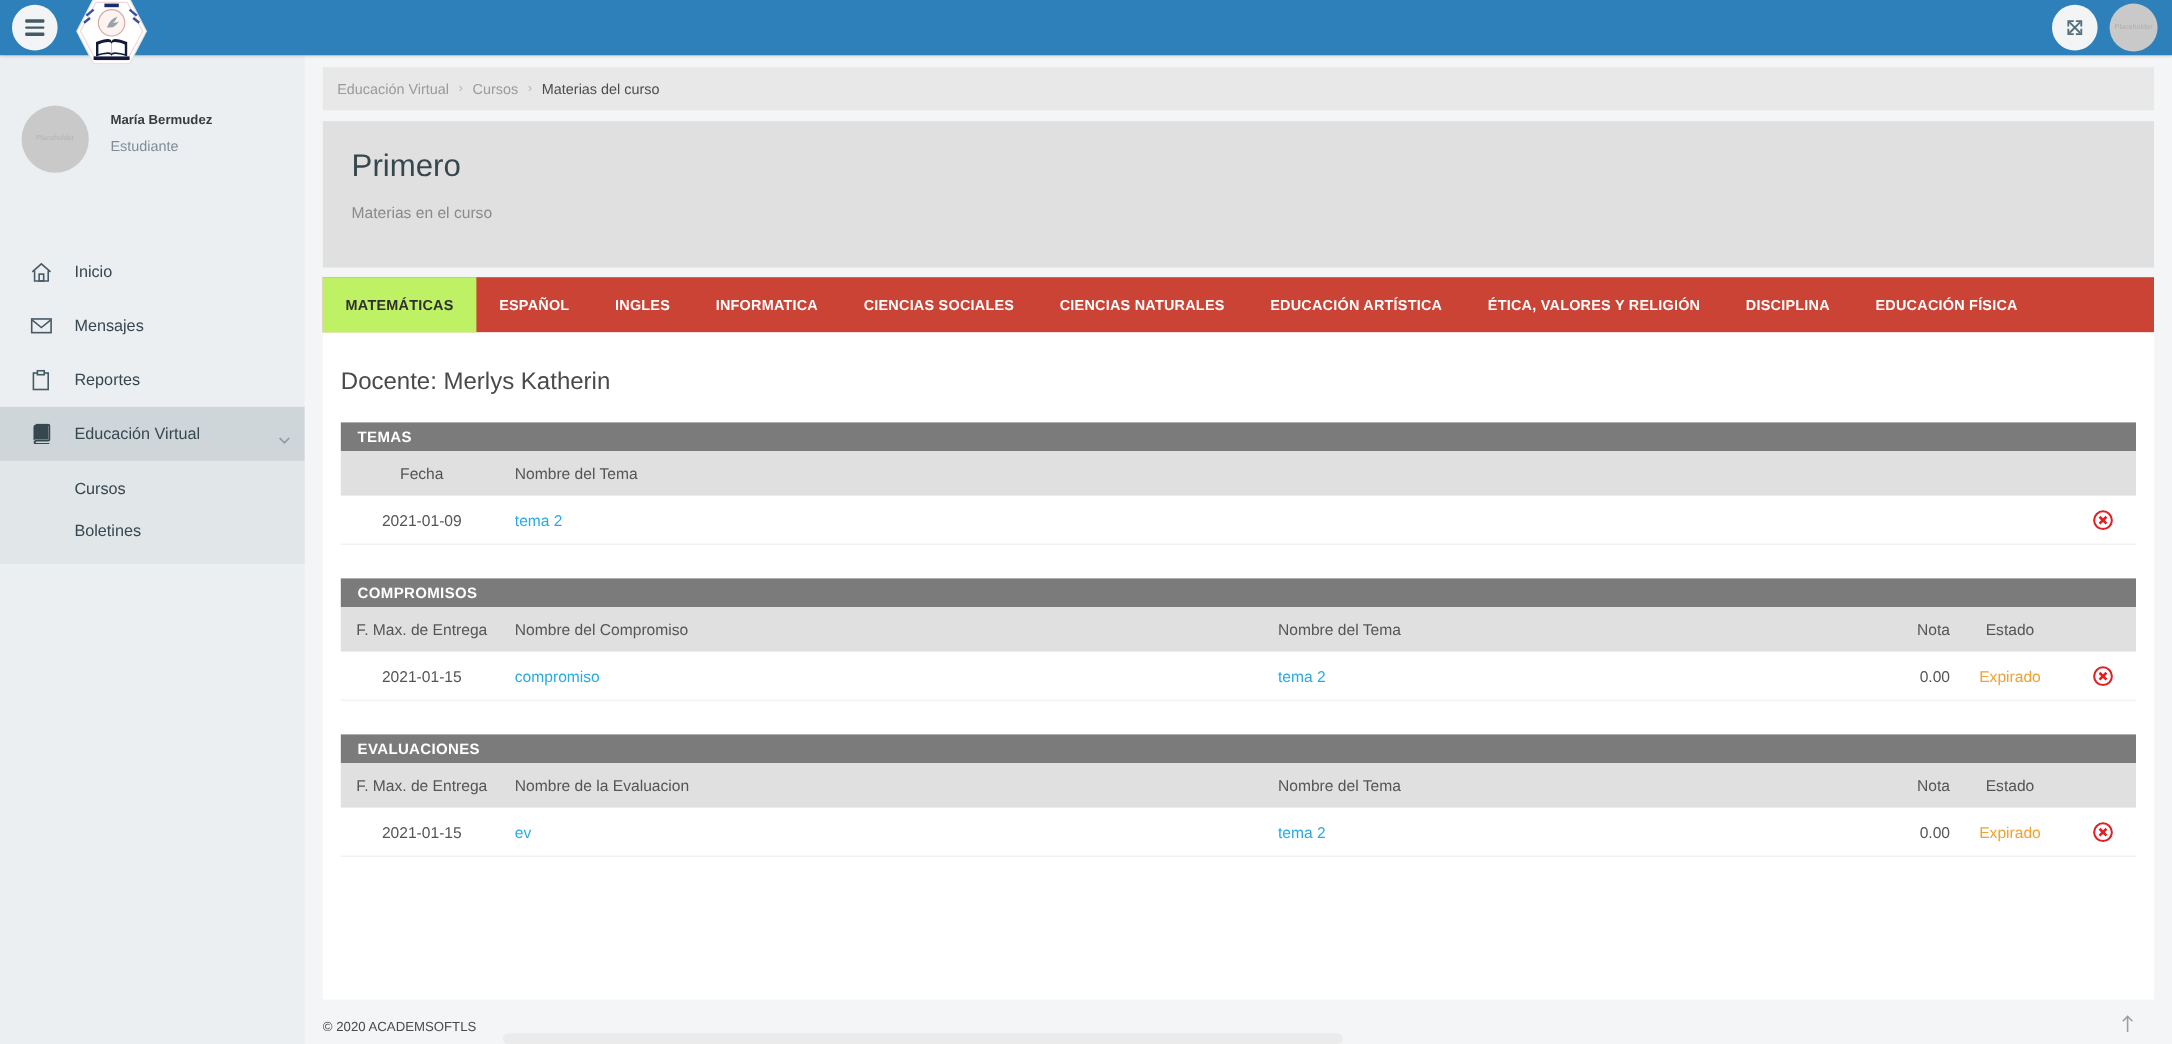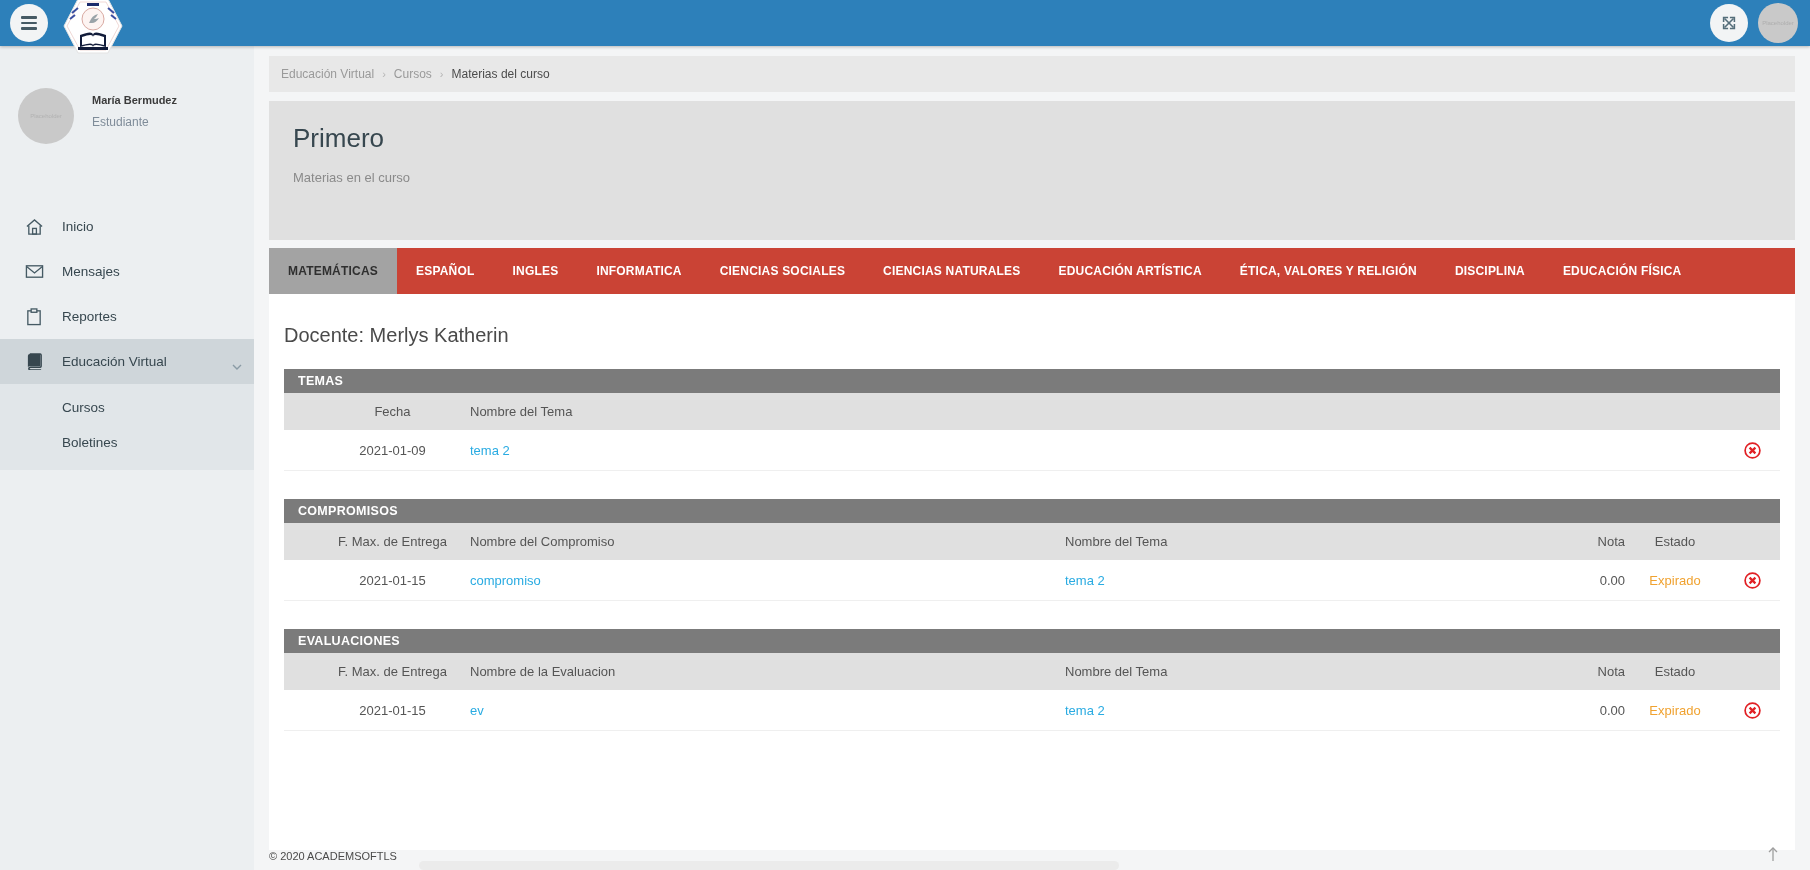--- a/index.html
+++ b/index.html
@@ -41,35 +41,35 @@
   .menu-chevron{position:absolute;right:12px;top:19px;}
   .submenu{background:var(--c-submenu);padding:6px 0 10px 0;}
   .submenu-item{height:35px;line-height:35px;padding-left:62px;font-size:13.5px;color:#37474f;cursor:pointer;}
 
   
   .breadcrumb{height:36px;background:var(--c-breadcrumb);display:flex;align-items:center;padding-left:12px;font-size:12px;color:#9a9a9a;margin-bottom:9px;}
   .breadcrumb .sep{margin:0 8px;color:#b5b5b5;font-size:11px;}
   .breadcrumb .current{color:#4c4c4c;}
 
   
-  .page-header{height:139px;background:var(--c-panel);padding:22px 24px;margin-bottom:8px;}
+  .page-header{height:122px;background:var(--c-panel);padding:22px 24px;margin-bottom:8px;}
   .page-title{font-size:26px;color:#37474f;font-weight:500;}
   .page-subtitle{font-size:13px;color:#8a8a8a;margin-top:16px;}
 
   
   .tabs{display:flex;height:46px;background:var(--c-red);}
   .tab{display:flex;align-items:center;padding:0 19px;font-size:12px;font-weight:700;letter-spacing:.2px;color:#fff;cursor:pointer;white-space:nowrap;}
-  .tab.active{background:#a3a3a3;color:#2f2f2f;}
+  .tab.active{background:#bef264;color:#2f2f2f;}
 
   
   .card{background:#fff;height:556px;padding:16px 15px;}
   .docente{font-size:20px;color:#4a4a4a;font-weight:400;margin:14px 0 22px 0;}
   .tbl{margin-bottom:28px;}
   .tbl-title{height:24px;background:var(--c-section);color:#fff;font-size:12.5px;font-weight:700;letter-spacing:.3px;display:flex;align-items:center;padding-left:14px;}
-  .trow{display:flex;align-items:center;padding-left:41px;}
+  .trow{display:flex;align-items:center;}
   .thead{background:var(--c-panel);height:37px;font-size:13px;color:#555;}
   .tdata{height:41px;border-bottom:1px solid #efefef;font-size:13px;color:#555;}
   .col-fecha{width:135px;text-align:center;flex:none;}
   .col-nombre{flex:1;padding-left:10px;}
   .col-tema{width:480px;flex:none;}
   .col-nota{width:80px;text-align:right;flex:none;}
   .col-estado{width:100px;text-align:center;flex:none;}
   .col-icon{width:55px;display:flex;justify-content:center;flex:none;}
   a.lnk{color:var(--c-link);text-decoration:none;cursor:pointer;}
   .estado-expirado{color:var(--c-orange);}

